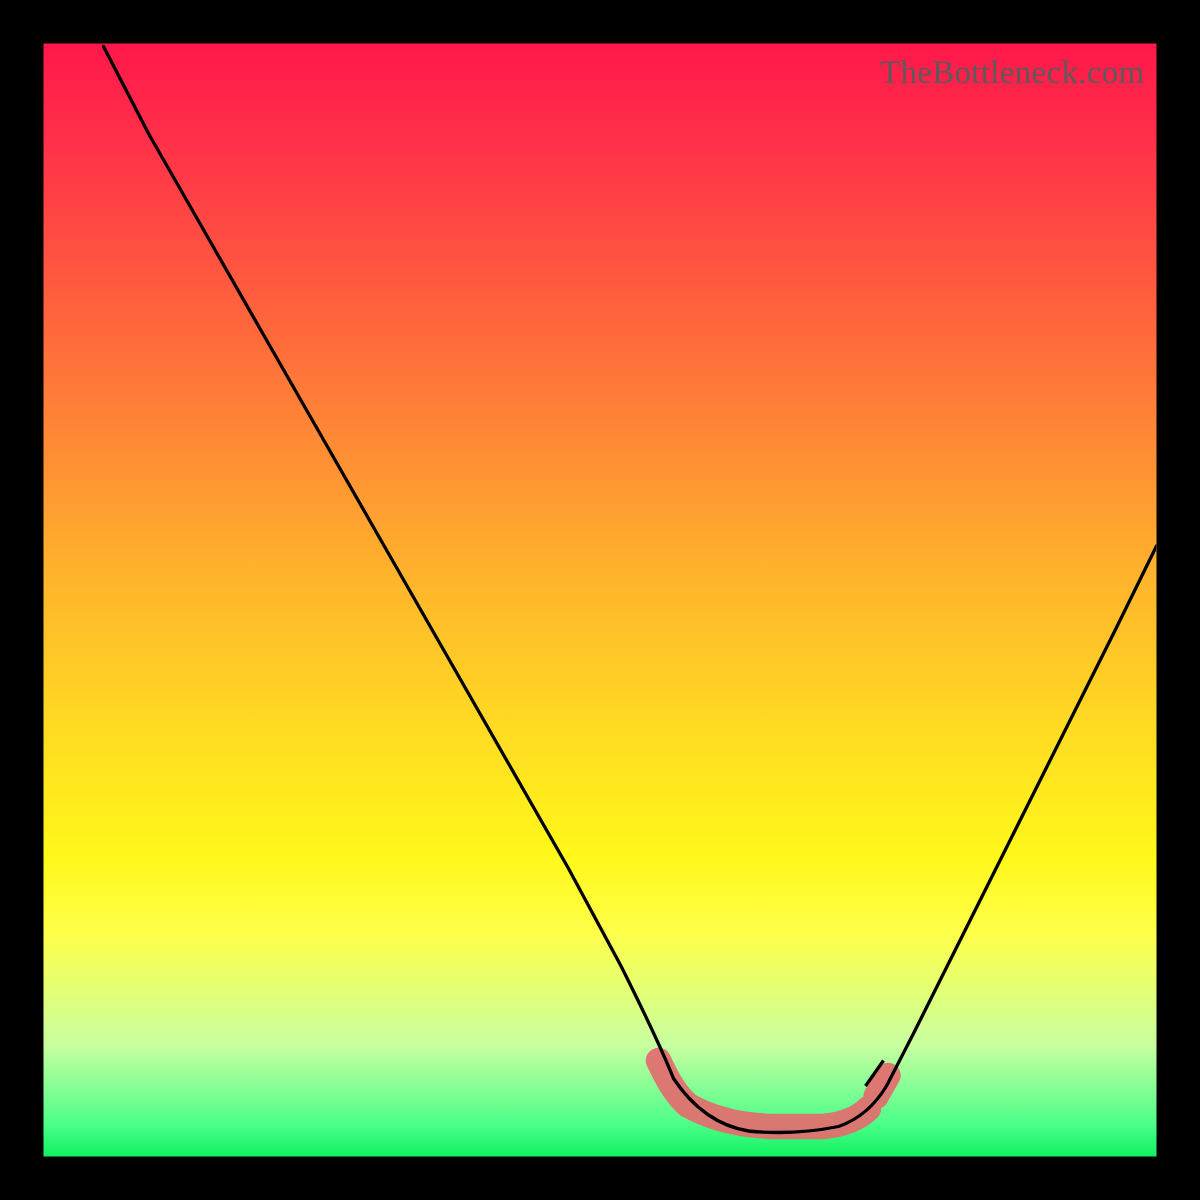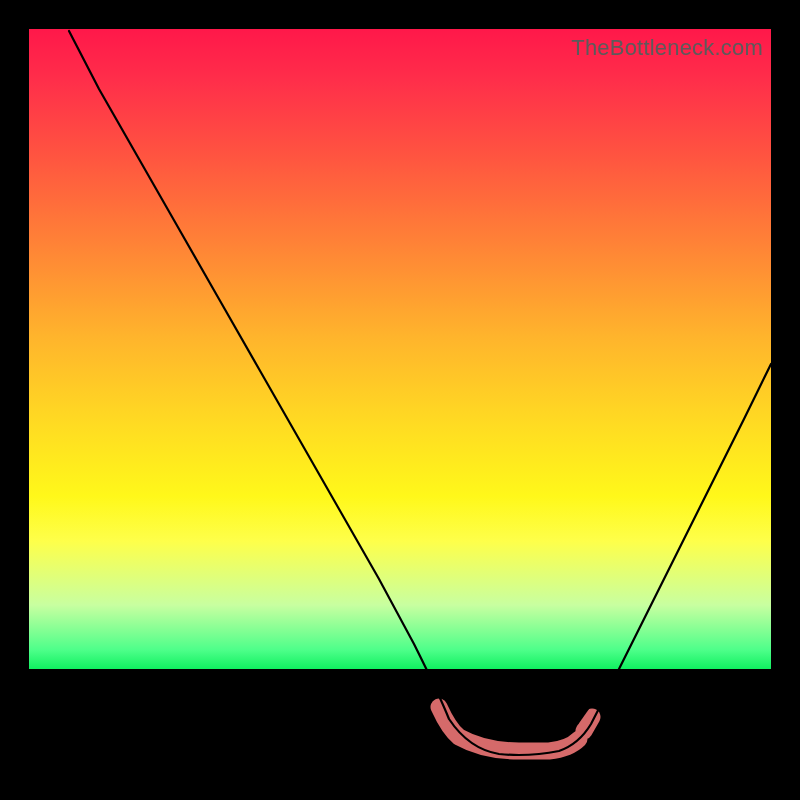--- a/index.html
+++ b/index.html
@@ -9,35 +9,36 @@
     background: #000;
     position: relative;
     font-family: Arial, Helvetica, sans-serif;
     overflow: hidden;
   }
   .plot-frame {
     position: absolute;
     left: 29px;
     top: 29px;
     width: 742px;
-    height: 640px;
+    height: 742px;
     background: linear-gradient(
       to bottom,
       #ff184a 0%,
       #ff2e4a 8%,
       #ff5540 20%,
       #ff8436 34%,
       #ffb42c 48%,
       #ffdc22 62%,
       #fff81a 73%,
       #feff4a 80%,
       #c8ffa0 90%,
       #4eff8a 97%,
       #10f060 100%
     );
+    font-family: Liberation Serif, serif;
   }
   .watermark {
     position: absolute;
     top: 6px;
     right: 8px;
     color: #5b5b5b;
     font-size: 22px;
     letter-spacing: 0.2px;
     user-select: none;
   }

